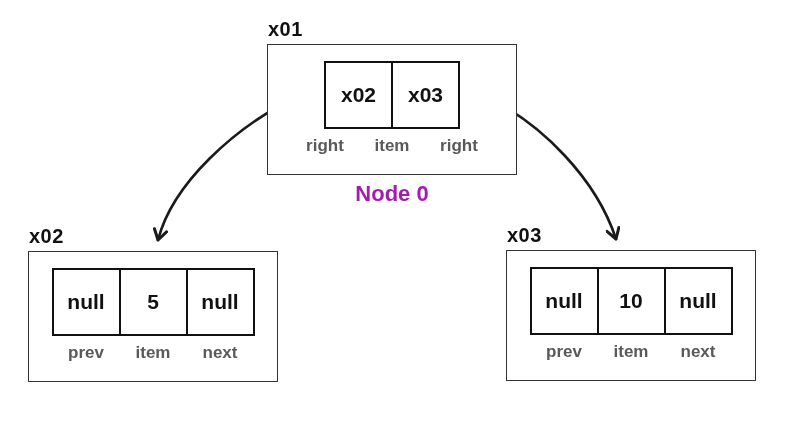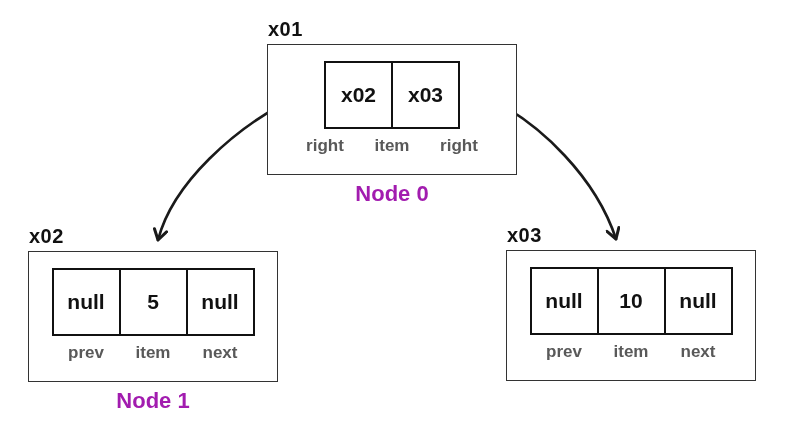--- a/index.html
+++ b/index.html
@@ -114,21 +114,20 @@
         <div class="cell">null</div>
         <div class="cell">5</div>
         <div class="cell">null</div>
       </div>
       <div class="fields">
         <div class="field">prev</div>
         <div class="field">item</div>
         <div class="field">next</div>
       </div>
     </div>
-    <div class="caption">Node 1</div>
   </div>
 
   <div class="node node-2">
     <div class="ptr-label">x03</div>
     <div class="node-box">
       <div class="cells">
         <div class="cell">null</div>
         <div class="cell">10</div>
         <div class="cell">null</div>
       </div>

